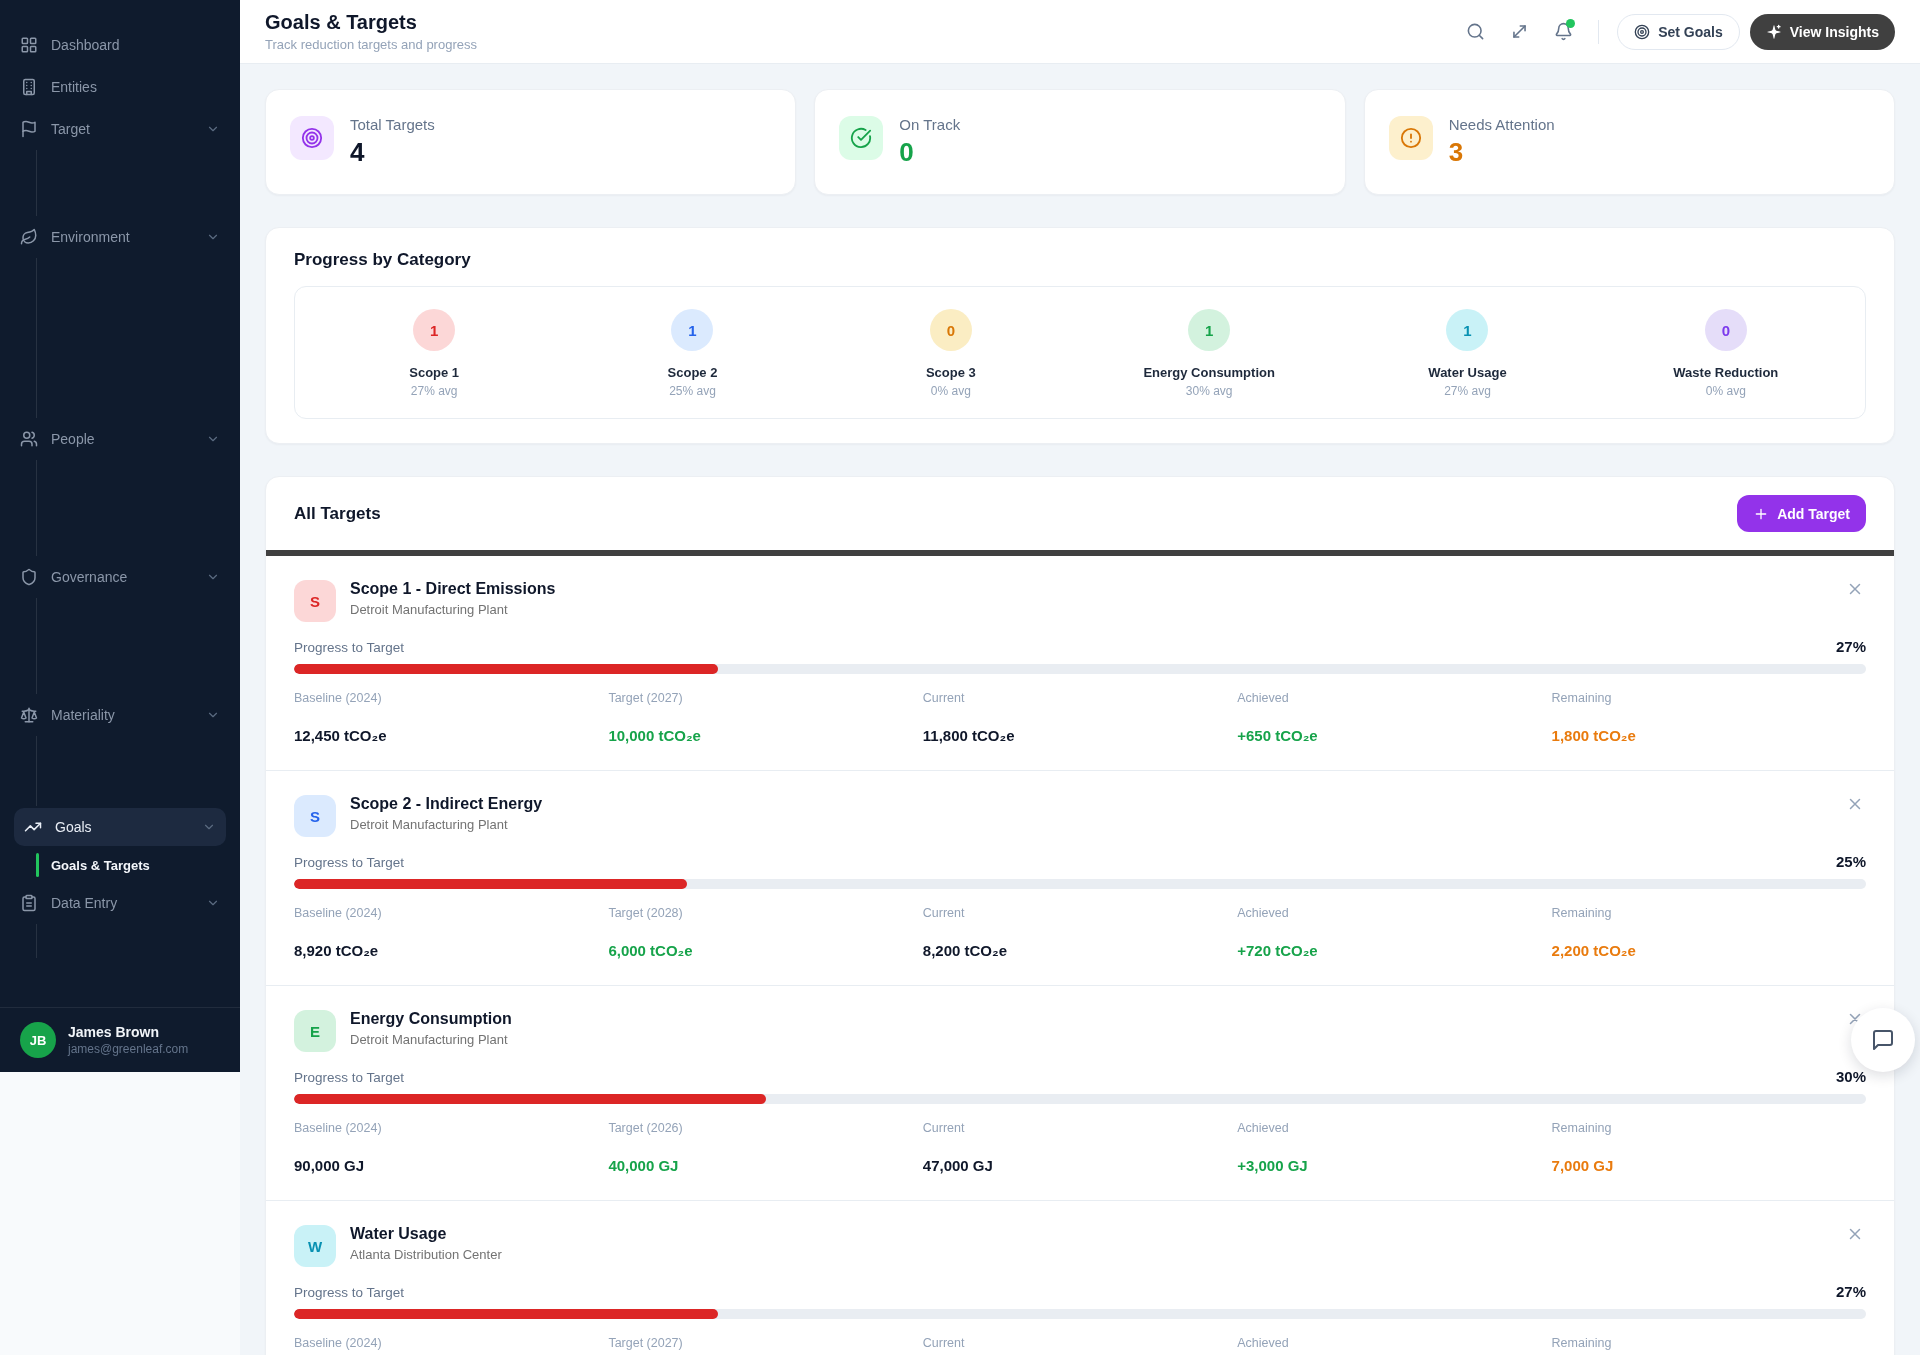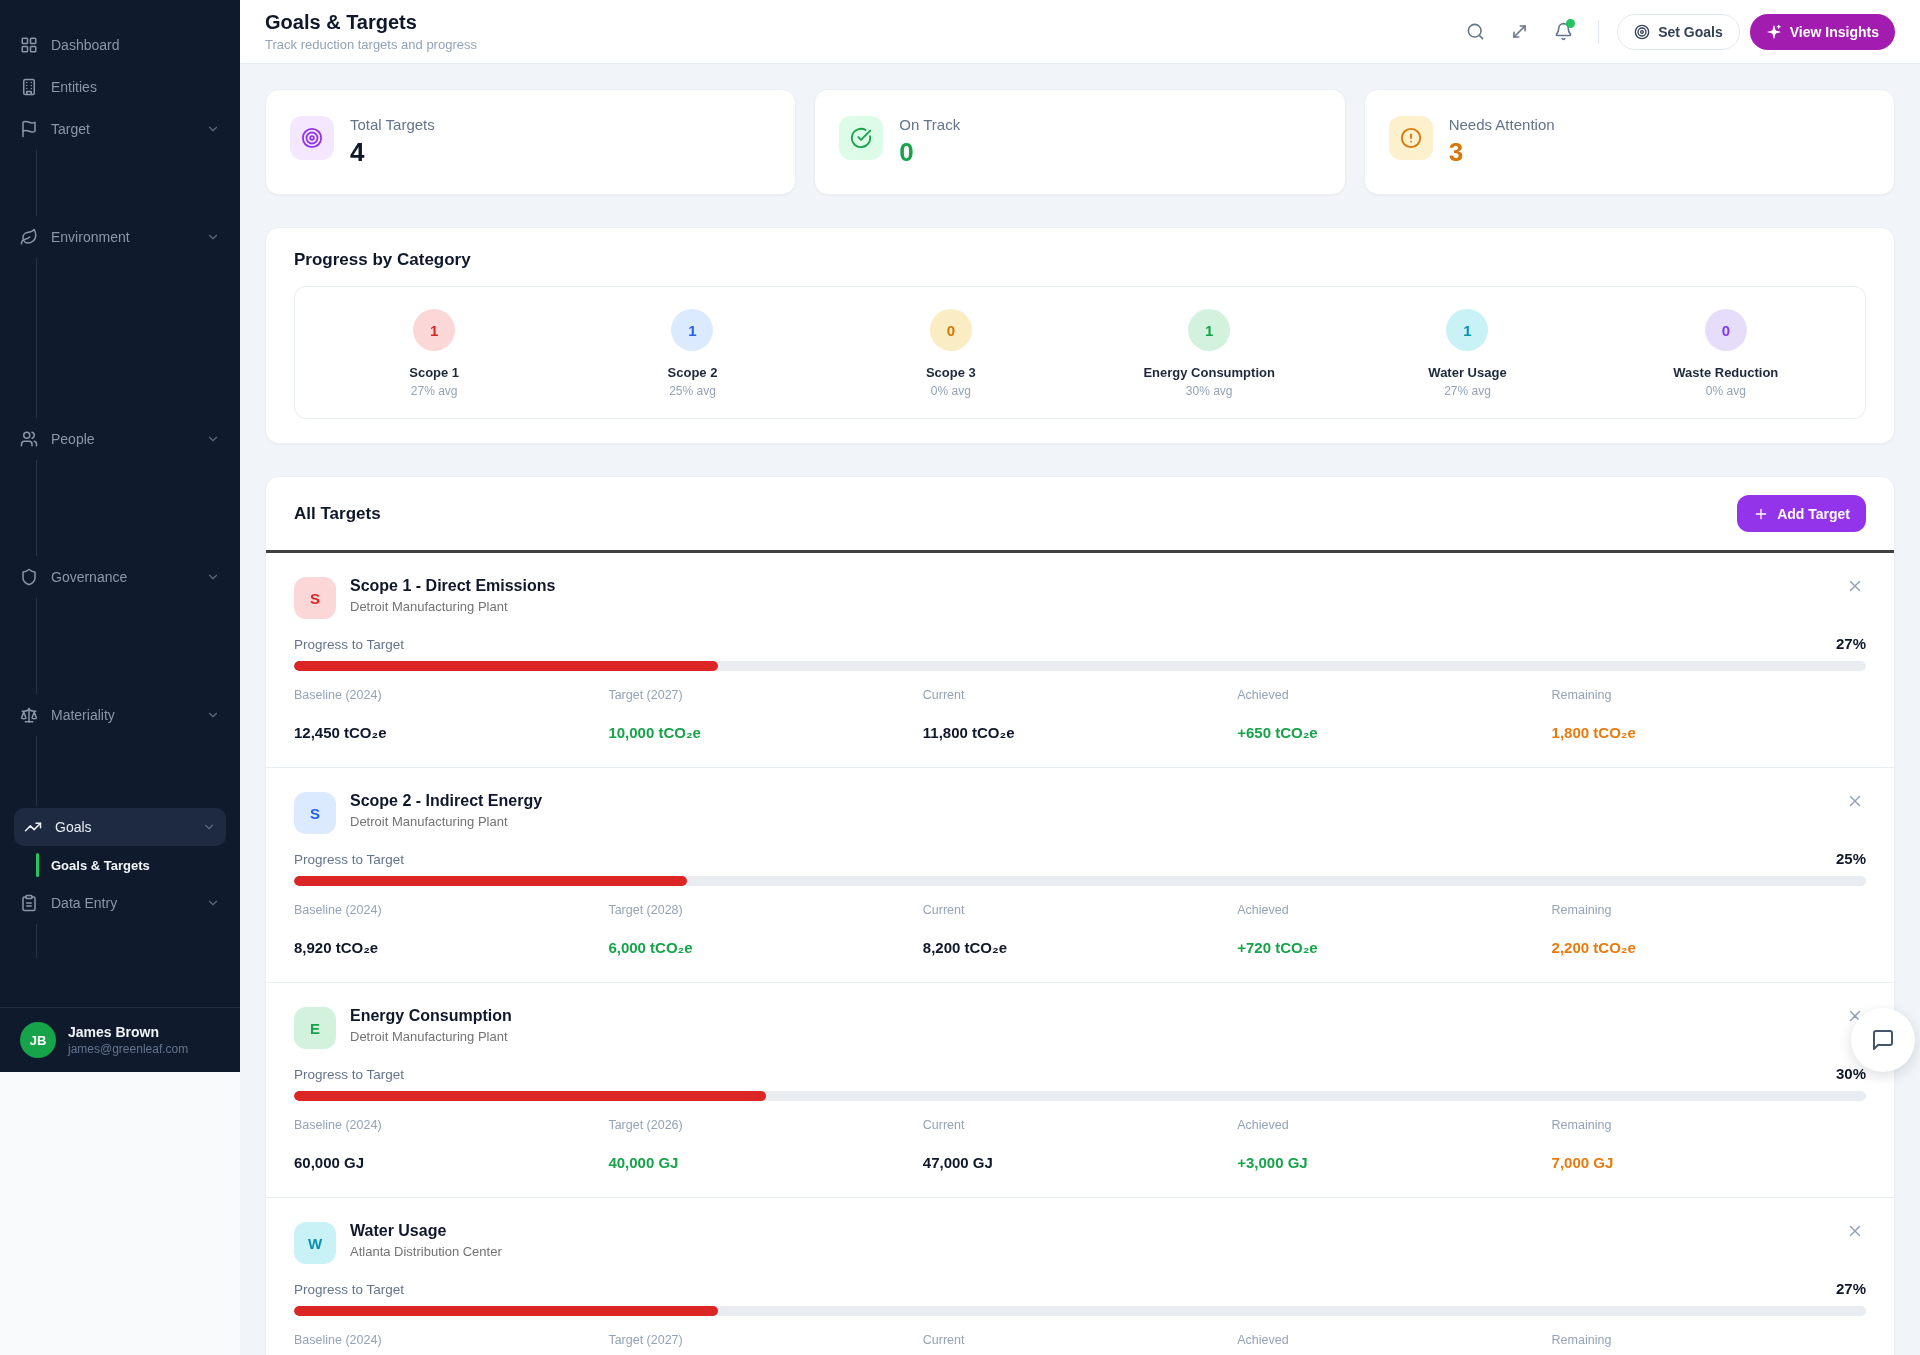--- a/index.html
+++ b/index.html
@@ -49,21 +49,21 @@
   .icon-btn { width:34px; height:34px; border-radius:8px; display:flex; align-items:center;
     justify-content:center; color:#64748b; cursor:pointer; position:relative; }
   .icon-btn svg { width:19px; height:19px; }
   .dot { position:absolute; top:4px; right:5px; width:9px; height:9px; border-radius:50%;
     background:#22c55e; }
   .vdiv { width:1px; height:24px; background:#e2e8f0; margin:0 8px; }
   .btn { height:36px; border-radius:18px; display:flex; align-items:center; gap:8px;
     padding:7px 16px; font-size:14px; font-weight:600; cursor:pointer; }
   .btn svg { width:16px; height:16px; }
   .btn-outline { border:1px solid #e2e8f0; background:#fff; color:#334155; }
-  .btn-green { background:#a21caf; color:#fff; border:none; }
+  .btn-green { background:#404040; color:#fff; border:none; }
 
   
   .content { background:#f1f5f9; min-height:1291px; padding:25px; }
   .card { background:#fff; border:1px solid #eceff3; border-radius:14px;
     box-shadow:0 1px 2px rgba(15,23,42,.04); }
 
   .summary-row { display:flex; gap:18px; }
   .summary-card { flex:1; padding:26px 24px; display:flex; gap:16px; align-items:flex-start; height:106px; }
   .sq-icon { width:44px; height:44px; border-radius:12px; display:flex; align-items:center;
     justify-content:center; flex:none; }
@@ -87,21 +87,21 @@
   .c-red   { background:#fcd7d7; color:#dc2626; }
   .c-blue  { background:#dbeafe; color:#2563eb; }
   .c-amber { background:#fbedc3; color:#d97706; }
   .c-green { background:#d3f2de; color:#16a34a; }
   .c-cyan  { background:#c9f2f7; color:#0891b2; }
   .c-purple{ background:#e5ddf9; color:#7c3aed; }
   .cat-name { margin-top:14px; font-size:13px; font-weight:700; color:#1e293b; }
   .cat-avg { margin-top:4px; font-size:12px; color:#94a3b8; }
 
   .targets-head { display:flex; align-items:center; justify-content:space-between;
-    padding:18px 28px; border-bottom:3px solid #404040; }
+    padding:18px 28px; border-bottom:6px solid #404040; }
   .btn-purple { background:#9333ea; color:#fff; border:none; border-radius:12px; height:37px; }
 
   .trow { padding:24px 28px 26px; border-bottom:1px solid #e8edf2; }
   .trow:last-child { border-bottom:none; }
   .trow-head { display:flex; align-items:flex-start; gap:14px; }
   .t-avatar { width:42px; height:42px; border-radius:12px; display:flex; align-items:center;
     justify-content:center; font-size:15px; font-weight:700; flex:none; }
   .t-title { font-size:16px; font-weight:700; color:#0f172a; }
   .t-entity { font-size:13px; color:#737373; margin-top:4px; }
   .t-close { margin-left:auto; color:#94a3b8; cursor:pointer; width:20px; height:20px; }
@@ -488,21 +488,21 @@
         <div class="prog-row">
           <span class="prog-label">Progress to Target</span>
           <span class="prog-pct">30%</span>
         </div>
         <div class="bar">
             <div class="bar-fill" style="width: 30%;"></div>
           </div>
         <div class="stats">
           <div>
               <div class="stat-label">Baseline (2024)</div>
-              <div class="stat-value">60,000 GJ</div>
+              <div class="stat-value">90,000 GJ</div>
             </div>
           <div>
               <div class="stat-label">Target (2026)</div>
               <div class="stat-value sv-green">40,000 GJ</div>
             </div>
           <div>
               <div class="stat-label">Current</div>
               <div class="stat-value">47,000 GJ</div>
             </div>
           <div>

